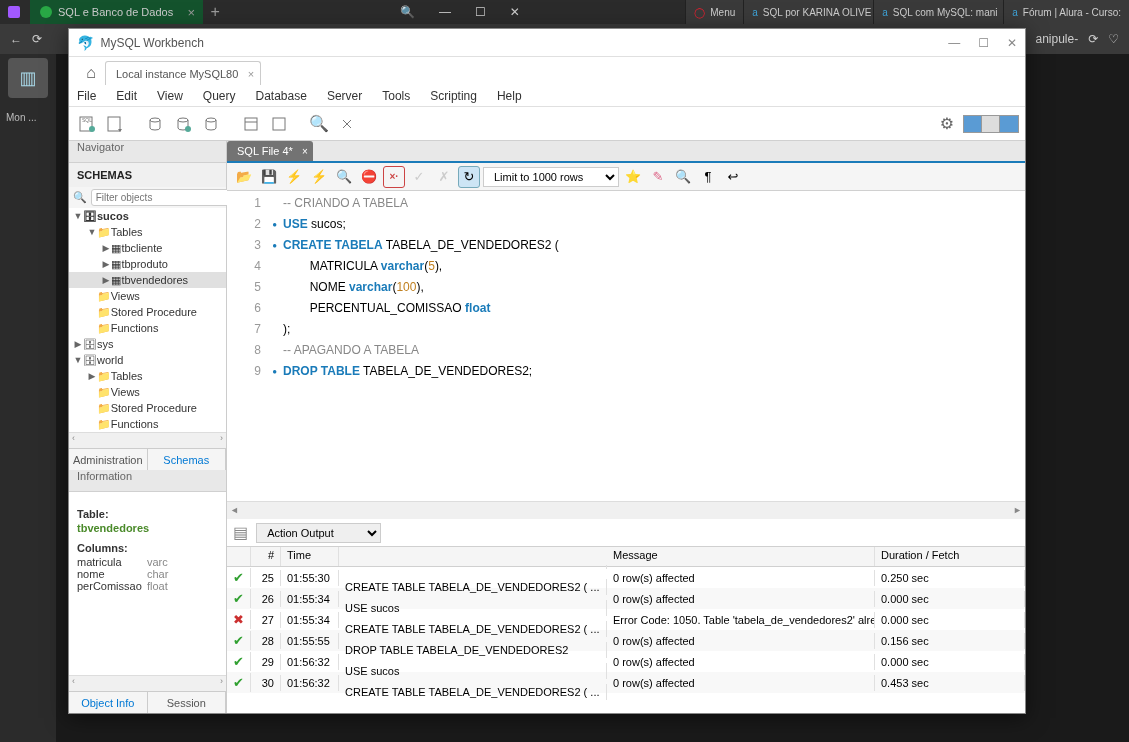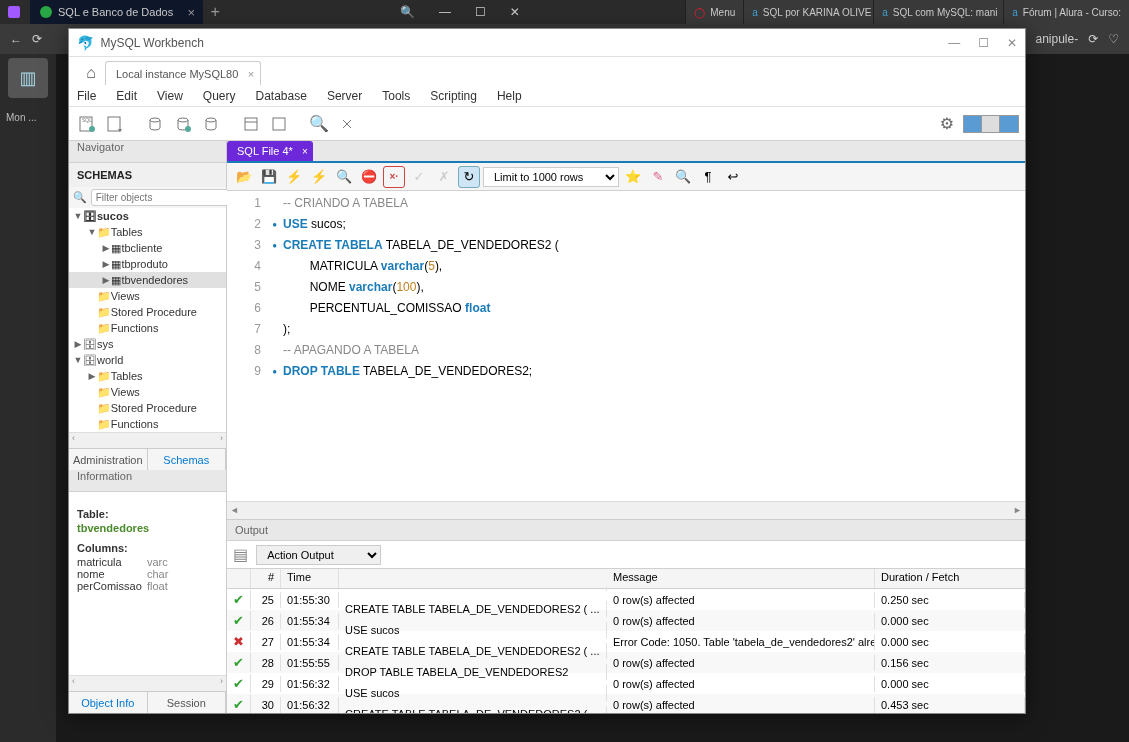--- a/index.html
+++ b/index.html
@@ -2,21 +2,21 @@
 <html><head>
 <meta charset="utf-8">
 <style>
 * { margin: 0; padding: 0; box-sizing: border-box; font-family: "Segoe UI", Tahoma, sans-serif; }
 body { background: #1a1a1a; width: 1129px; height: 742px; overflow: hidden; position: relative; }
 
 
 .browser-top { position: absolute; top: 0; left: 0; right: 0; height: 24px; background: #2b2b2b; display: flex; align-items: center; }
 .browser-tabs { display: flex; height: 24px; }
 .browser-tab { height: 24px; padding: 0 30px 0 10px; background: #404040; color: #ccc; font-size: 11px; display: flex; align-items: center; gap: 6px; position: relative; min-width: 150px; }
-.browser-tab.active { background: #0f172a; }
+.browser-tab.active { background: #14532d; }
 .browser-tab .close-x { position: absolute; right: 8px; color: #999; font-size: 13px; }
 .browser-tab .fav { width: 12px; height: 12px; display: inline-block; }
 .new-tab { width: 24px; display: flex; align-items: center; justify-content: center; color: #999; font-size: 16px; }
 .browser-winctl { margin-left: auto; display: flex; gap: 20px; padding-right: 10px; color: #ccc; font-size: 12px; }
 .browser-right-tabs { position: absolute; top: 0; right: 0; display: flex; height: 24px; }
 .btab { background: #3a3a3a; color: #ccc; font-size: 10px; padding: 0 8px; display: flex; align-items: center; gap: 5px; border-left: 1px solid #222; max-width: 130px; overflow: hidden; white-space: nowrap; }
 .browser-url { position: absolute; top: 24px; left: 0; right: 0; height: 30px; background: #3a3a3a; display: flex; align-items: center; padding: 0 10px; gap: 10px; color: #ccc; font-size: 12px; }
 .side-strip { position: absolute; left: 0; top: 54px; width: 56px; bottom: 0; background: #2b2b2b; }
 .side-strip .label { color: #bbb; font-size: 10px; padding: 10px 6px; white-space: nowrap; overflow: hidden; }
 
@@ -57,21 +57,21 @@
 .sb-tab.active { color: #0078d4; }
 .info-panel { flex: 1; padding: 8px; font-size: 11px; color: #333; background: #fff; }
 .info-panel .tname { color: #4a8a2a; font-weight: bold; }
 .info-panel .lbl { font-weight: bold; margin-top: 8px; margin-bottom: 2px; }
 .col-row { display: flex; }
 .col-row span:first-child { width: 70px; }
 .col-row span:last-child { color: #888; }
 
 .main { flex: 1; display: flex; flex-direction: column; min-width: 0; }
 .sql-tabbar { height: 22px; background: #e8e8e8; display: flex; align-items: flex-end; border-bottom: 2px solid #1a7bb9; }
-.sql-tab { height: 20px; background: #6d28d9; color: #fff; font-size: 11px; padding: 0 20px 0 10px; display: flex; align-items: center; position: relative; border-radius: 3px 3px 0 0; }
+.sql-tab { height: 20px; background: #737373; color: #fff; font-size: 11px; padding: 0 20px 0 10px; display: flex; align-items: center; position: relative; border-radius: 3px 3px 0 0; }
 .sql-tab .x { position: absolute; right: 5px; font-size: 10px; }
 .sql-toolbar { height: 28px; background: #f5f5f5; display: flex; align-items: center; padding: 0 6px; gap: 3px; border-bottom: 1px solid #d0d0d0; }
 .stb { width: 22px; height: 22px; display: flex; align-items: center; justify-content: center; font-size: 13px; }
 .limit-sel { font-size: 11px; padding: 2px 18px 2px 6px; border: 1px solid #ccc; background: #fff; }
 .editor { flex: 0 0 310px; display: flex; font-family: Consolas, monospace; font-size: 12px; background: #fff; overflow: hidden; }
 .gutter { width: 38px; background: #fff; text-align: right; color: #999; padding-top: 2px; }
 .gutter div { height: 21px; line-height: 21px; padding-right: 4px; position: relative; }
 .gutter .dot::after { content: "●"; color: #1a7bb9; position: absolute; right: -12px; font-size: 8px; top: 0; }
 .code { flex: 1; padding: 2px 0 0 18px; }
 .code div { height: 21px; line-height: 21px; white-space: pre; }
@@ -407,24 +407,20 @@
           <div>        <span>MATRICULA</span> <span class="ty">varchar</span>(<span class="nm">5</span>),</div>
           <div>        <span>NOME</span> <span class="ty">varchar</span>(<span class="nm">100</span>),</div>
           <div>        <span>PERCENTUAL_COMISSAO</span> <span class="ty">float</span></div>
           <div><span>);</span></div>
           <div><span class="cm">-- APAGANDO A TABELA</span></div>
           <div><span class="kw">DROP TABLE</span> <span>TABELA_DE_VENDEDORES2;</span></div>
         </div>
       </div>
       <div class="hscroll"></div>
 
-      <div class="output-head">
-          <span>Output</span>
-          <span></span>
-        </div>
       <div class="output-sel">
         <span style="color:#888">▤</span>
         <select><option>Action Output</option></select>
       </div>
       <div class="grid">
         <div class="grid-head">
           <div class="c-stat"></div>
           <div class="c-num">#</div>
           <div class="c-time">Time</div>
           <div class="c-act">Action</div>

